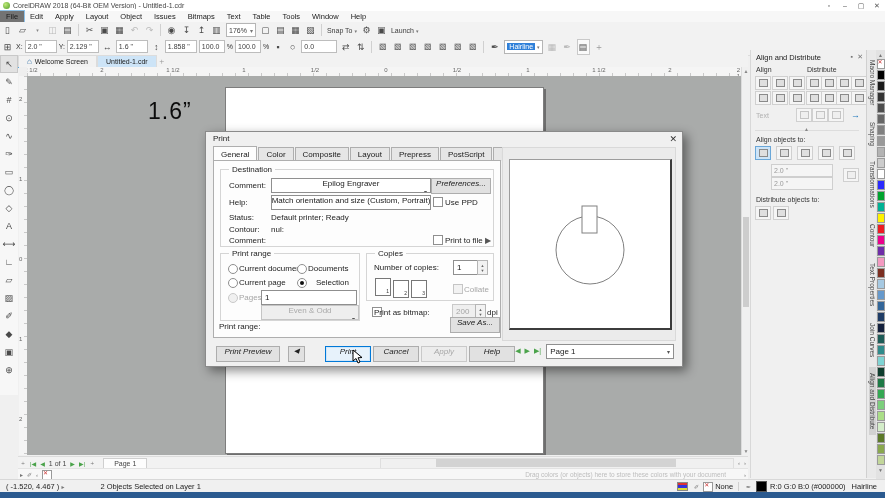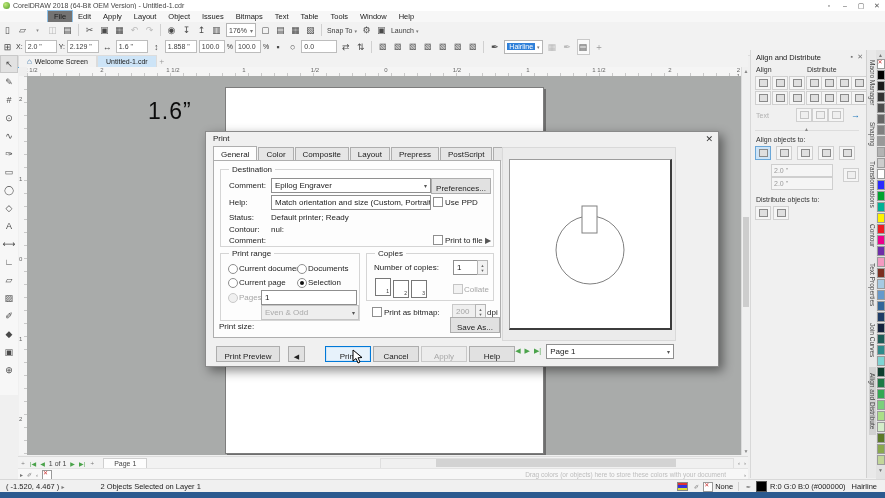--- a/index.html
+++ b/index.html
@@ -10,21 +10,21 @@
   
   #titlebar{left:0;top:0;width:885px;height:11px;background:#ffffff;border-bottom:1px solid #e3e3e3;
             display:flex;align-items:center;font-size:7px;color:#444;}
   #app-logo{width:7px;height:7px;border-radius:50%;background:radial-gradient(circle at 35% 35%,#bfe97a,#4f9c27);margin:0 3px 0 3px;}
   #title-text{flex:1;white-space:nowrap;overflow:hidden;}
   .win-ctl{width:16px;text-align:center;font-size:7px;color:#555;}
   
   #menubar{left:0;top:11px;width:885px;height:11px;background:#f7f7f7;border-bottom:1px solid #e0e0e0;
            display:flex;align-items:center;font-size:7.5px;}
   #menubar .mi{padding:0 6px;height:11px;line-height:11px;}
-  #menubar .mi.hl{background:#737373;outline:1px solid #8ec1e8;margin-left:48px;}
+  #menubar .mi.hl{background:#737373;outline:1px solid #8ec1e8;}
   
   .tbar{background:#f2f2f2;border-bottom:1px solid #dcdcdc;display:flex;align-items:center;font-size:7px;color:#3c3c3c;}
   #toolbar1{left:0;top:22px;width:885px;height:16px;}
   #toolbar2{left:0;top:38px;width:885px;height:17px;}
   .tico{display:inline-block;min-width:11px;text-align:center;font-size:9px;line-height:14px;color:#4a4a4a;margin:0 2px;}
   .tico.dis{color:#b9b9b9;}
   .tsep{width:1px;height:12px;background:#d0d0d0;margin:0 3px;}
   .tcombo{height:12px;background:#fff;border:1px solid #b5b5b5;display:inline-flex;align-items:center;
           padding:0 2px;font-size:7px;margin:0 2px;}
   .tcombo .ar{margin-left:3px;color:#777;font-size:6px;}
@@ -55,36 +55,36 @@
   
   #canvas{left:27px;top:76px;width:714px;height:379px;background:#a9abaa;overflow:hidden;}
   #page{position:absolute;left:198px;top:11px;width:317px;height:365px;background:#fff;border:1px solid #7d7d7d;box-shadow:2px 2px 0 #6e6e6e;}
   #dim-label{position:absolute;left:121px;top:22px;font-size:23px;color:#0c0c0c;letter-spacing:1px;}
   
   #vscroll{left:741px;top:67px;width:8px;height:388px;background:#f0f0f0;border-left:1px solid #dcdcdc;}
   .sb-ar{position:absolute;left:0;width:8px;height:8px;font-size:5px;color:#888;text-align:center;line-height:8px;}
   #vthumb{position:absolute;left:1px;top:150px;width:6px;height:90px;background:#cdcdcd;}
   
   #print-dialog{left:205px;top:131px;width:476px;height:234px;background:#f0f0f0;border:1px solid #8a8a8a;
-                box-shadow:4px 4px 10px rgba(0,0,0,.45);font-size:8px;z-index:30;padding-left:36px;}
+                box-shadow:4px 4px 10px rgba(0,0,0,.45);font-size:8px;z-index:30;}
   #dlg-title{position:absolute;left:7px;top:2px;font-size:8px;color:#222;}
   #dlg-close{position:absolute;right:5px;top:2px;font-size:9px;color:#333;}
   #dlg-tabs{position:absolute;left:7px;top:15px;height:14px;display:flex;align-items:flex-end;}
   .dtab2{height:13px;display:flex;align-items:center;padding:0 7px;border:1px solid #aeaeae;border-bottom:none;background:#e6e6e6;margin-right:1px;font-size:8px;}
   .dtab2.active{background:#fdfdfd;height:14px;}
   .dtab2 .pf{color:#777;margin-right:3px;font-size:8px;}
   #dlg-body{position:absolute;left:7px;top:28px;width:286px;height:176px;background:#fdfdfd;border:1px solid #aeaeae;}
   .grp{position:absolute;border:1px solid #d5d5d5;}
   .grp .legend{position:absolute;left:8px;top:-5px;background:#fdfdfd;padding:0 3px;font-size:8px;color:#222;}
   .lab{position:absolute;font-size:8px;color:#222;white-space:nowrap;}
   .lab.dis{color:#a6a6a6;}
-  .combo{position:absolute;height:13px;background:#fff;border:1px solid #8f8f8f;display:flex;align-items:center;font-size:8px;padding:0 3px;white-space:nowrap;overflow:hidden;}
+  .combo{position:absolute;height:13px;background:#fff;border:1px solid #8f8f8f;display:flex;align-items:center;font-size:8px;padding:0 3px;white-space:nowrap;overflow:hidden;flex-direction:column;}
   .combo .car{margin-left:auto;color:#555;font-size:6px;padding-left:3px;}
   .combo.dis{background:#eee;border-color:#c5c5c5;color:#aaa;}
-  .btn{position:absolute;height:14px;background:#e1e1e1;border:1px solid #adadad;display:flex;align-items:flex-end;justify-content:center;font-size:8px;color:#222;}
+  .btn{position:absolute;height:14px;background:#e1e1e1;border:1px solid #adadad;display:flex;align-items:flex-start;justify-content:center;font-size:8px;color:#222;font-style:italic;}
   .btn.dis{color:#a8a8a8;border-color:#c9c9c9;background:#ececec;}
   .btn.def{border:1px solid #0078d7;box-shadow:inset 0 0 0 1px #cfe6f9;background:#e7f2fb;}
   .cb{position:absolute;width:8px;height:8px;border:1px solid #8f8f8f;background:#fff;}
   .cb.dis{border-color:#c5c5c5;background:#f2f2f2;}
   .rb{position:absolute;width:8px;height:8px;border:1px solid #8f8f8f;border-radius:50%;background:#fff;}
   .rb.on::after{content:"";position:absolute;left:2px;top:2px;width:4px;height:4px;border-radius:50%;background:#111;}
   .rb.dis{border-color:#c9c9c9;background:#f0f0f0;}
   .field{position:absolute;height:13px;background:#fff;border:1px solid #8f8f8f;font-size:8px;display:flex;align-items:center;padding:0 3px;}
   .field.dis{background:#efefef;border-color:#c9c9c9;color:#a5a5a5;}
   .spin{position:absolute;width:9px;height:13px;border:1px solid #b5b5b5;background:#f2f2f2;font-size:4px;color:#666;display:flex;flex-direction:column;align-items:center;justify-content:center;line-height:5px;}
@@ -366,21 +366,21 @@
 
       <div class="grp" style="left:6px;top:92px;width:138px;height:66px">
         <span class="legend">Print range</span>
         <span class="rb" style="left:7px;top:10px"></span>
         <span class="lab" style="left:18px;top:10px">Current document</span>
         <span class="rb" style="left:76px;top:10px"></span>
         <span class="lab" style="left:87px;top:10px">Documents</span>
         <span class="rb" style="left:7px;top:24px"></span>
         <span class="lab" style="left:18px;top:24px">Current page</span>
         <span class="rb on" style="left:76px;top:24px"></span>
-        <span class="lab" style="left:87px;top:24px">Selection</span>
+        <span class="lab" style="left:95px;top:24px">Selection</span>
         <span class="rb dis" style="left:7px;top:39px"></span>
         <span class="lab dis" style="left:18px;top:39px">Pages:</span>
         <div class="field" style="left:40px;top:36px;width:88px">
           <span>1</span>
         </div>
         <div class="combo dis" style="left:40px;top:51px;width:90px">
           <span>Even &amp; Odd</span>
           <span class="car">▾</span>
         </div>
       </div>
@@ -396,32 +396,32 @@
             <span>▼</span>
           </div>
         <div class="collate-pg" style="left:8px;top:24px">1</div>
         <div class="collate-pg" style="left:26px;top:26px">2</div>
         <div class="collate-pg" style="left:44px;top:26px">3</div>
         <span class="cb dis" style="left:86px;top:30px"></span>
         <span class="lab dis" style="left:97px;top:31px">Collate</span>
       </div>
 
       <span class="cb" style="left:158px;top:146px"></span>
-      <span class="lab" style="left:170px;top:147px">Print as bitmap:</span>
+      <span class="lab" style="left:160px;top:147px">Print as bitmap:</span>
       <div class="field dis" style="left:238px;top:143px;width:22px">
         <span>200</span>
       </div>
       <div class="spin" style="left:261px;top:143px">
           <span>▲</span>
           <span>▼</span>
         </div>
       <span class="lab" style="left:273px;top:147px">dpi</span>
     </div>
 
-    <span class="lab" style="left:13px;top:190px">Print size:</span>
+    <span class="lab" style="left:13px;top:190px">Print range:</span>
     <div class="btn" style="left:244px;top:185px;width:48px">
       <span>Save As...</span>
     </div>
 
     <div id="preview-pane">
       <div id="preview-page">
         <svg width="158" height="166" viewBox="0 0 158 166">
           <circle cx="80" cy="90" r="34" fill="none" stroke="#808080" stroke-width="1"></circle>
           <rect x="72" y="46" width="15" height="27" fill="#ffffff" stroke="#808080" stroke-width="1"></rect>
         </svg>

